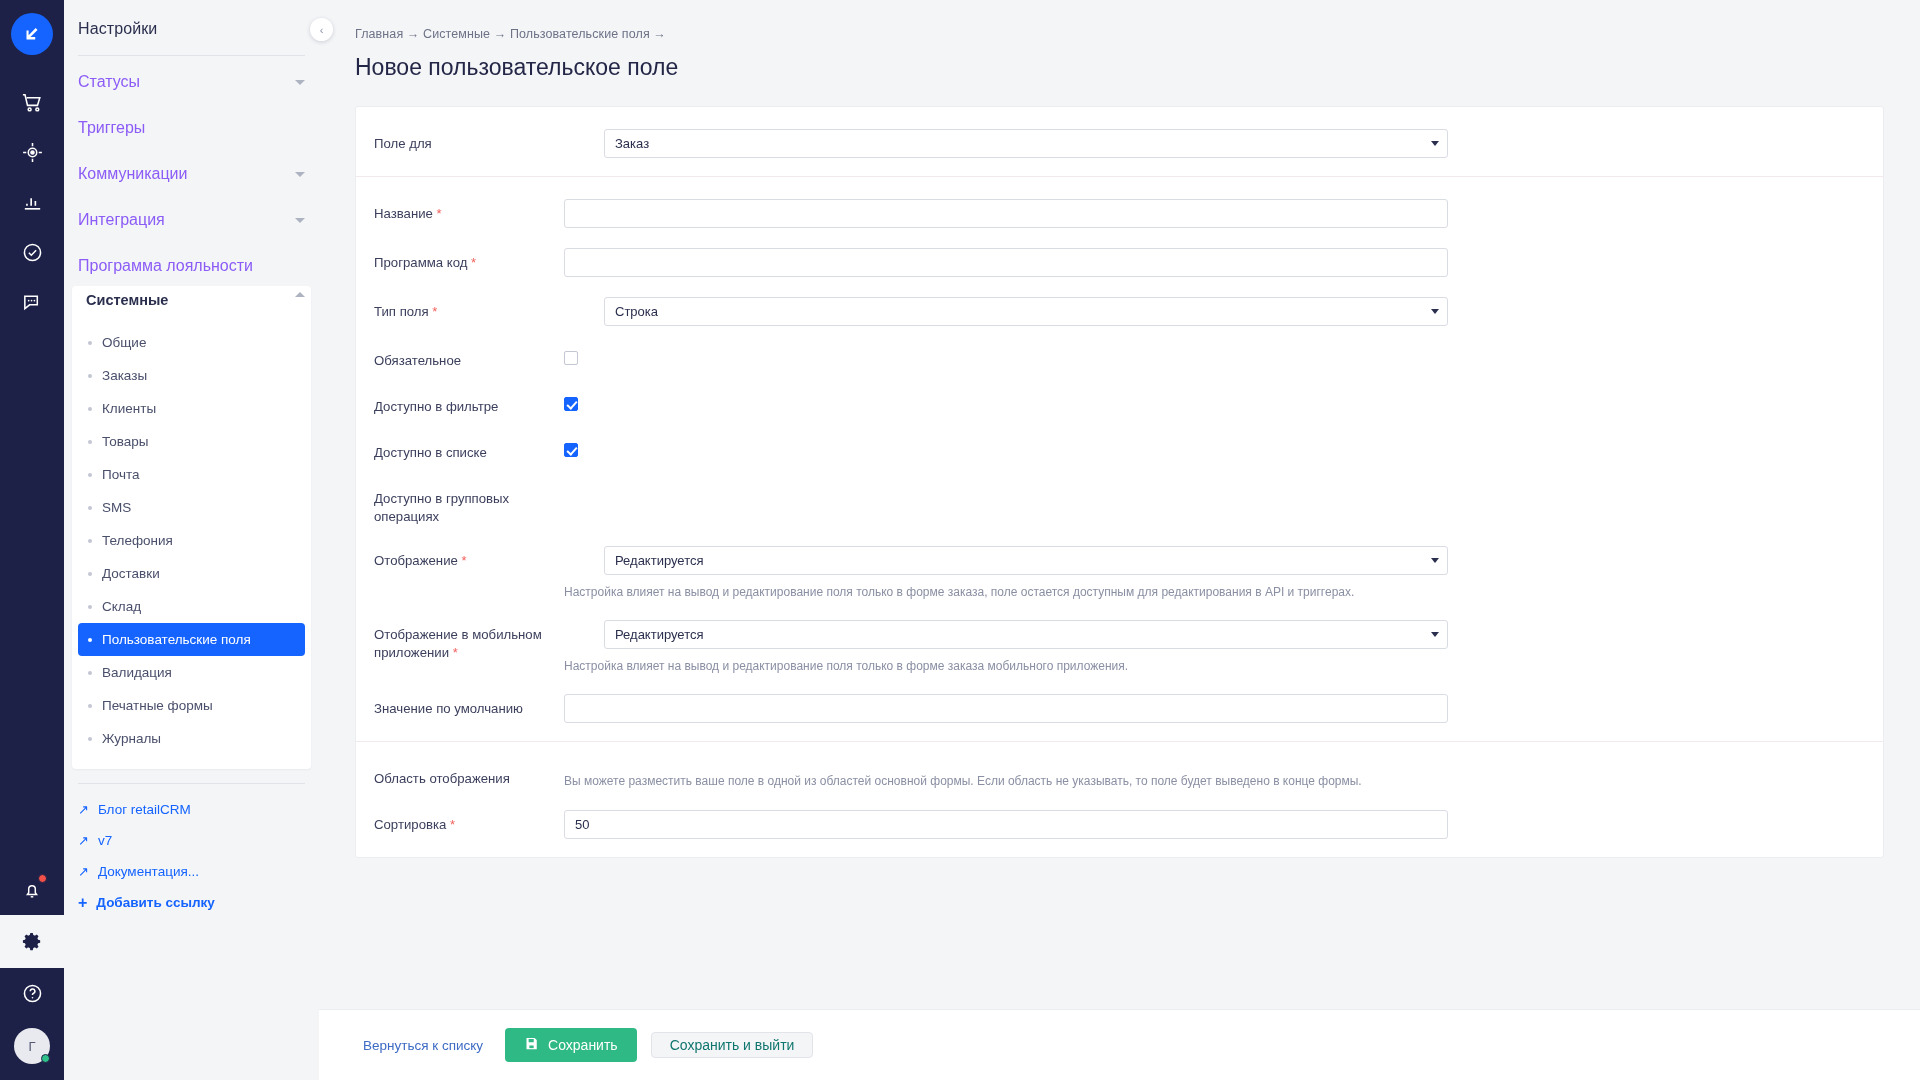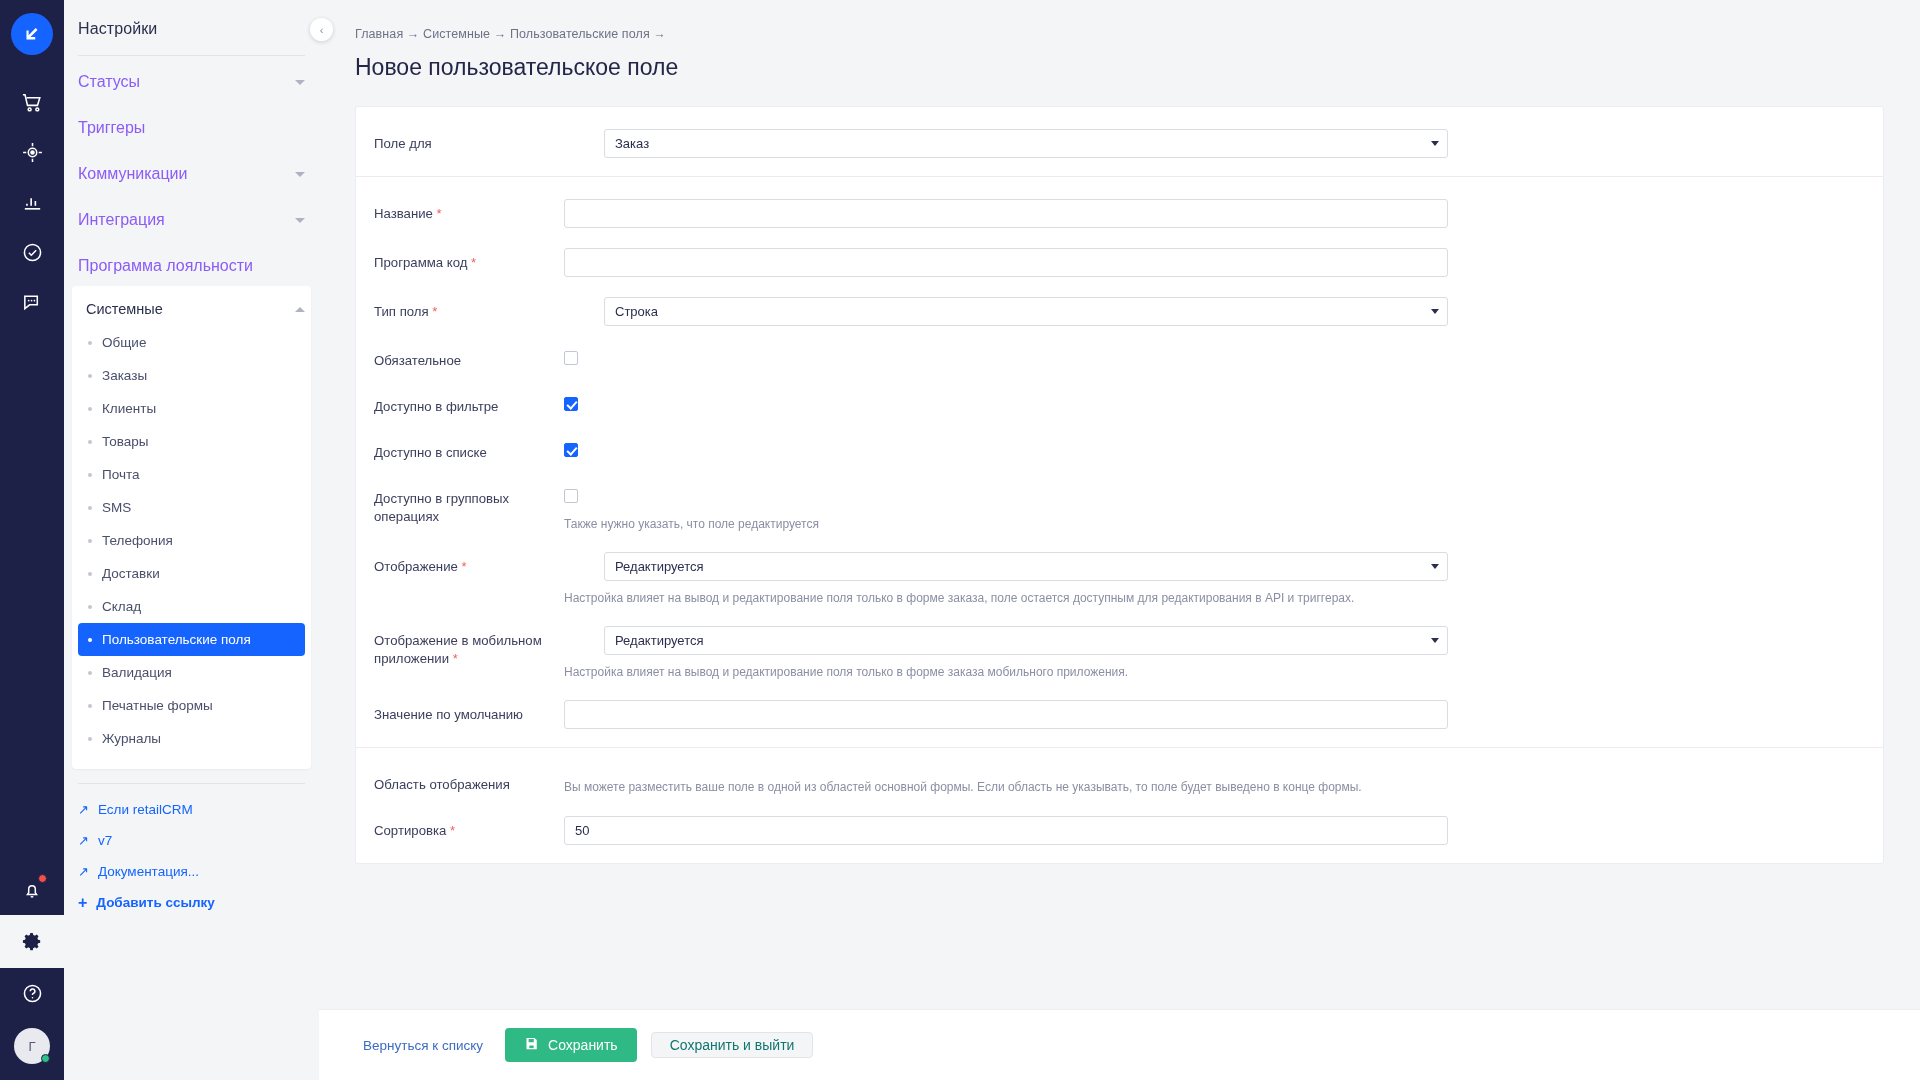--- a/index.html
+++ b/index.html
@@ -75,23 +75,23 @@
   .nav-group:first-of-type { margin-top: 8px; }
   .caret { width: 0; height: 0; border-left: 5px solid transparent; border-right: 5px solid transparent; }
   .caret-down { border-top: 5px solid #aeb3c2; }
   .caret-up { border-bottom: 5px solid #aeb3c2; }
   .nav-sub-wrap {
     background: #ffffff; border-radius: 4px;
     margin: 0 8px 0 8px; padding: 6px 0 14px 0;
     box-shadow: 0 1px 2px rgba(30,33,71,.05);
   }
   .nav-sub-head {
-    display: flex; align-items: center; justify-content: space-between;
+    display: flex; align-items: flex-start; justify-content: space-between;
     padding: 0 6px 0 6px; height: 34px;
-    font-size: 14.5px; color: #2b2f4e; cursor: pointer;
+    font-size: 14.5px; color: #2b2f4e; cursor: pointer; font-weight: bold;
   }
   .nav-sub {
     display: flex; align-items: center; gap: 10px;
     height: 33px; margin: 0 6px; padding: 0 10px;
     font-size: 13.5px; color: #4a4f6b; cursor: pointer;
     border-radius: 4px;
   }
   .nav-sub .bullet { width: 4px; height: 4px; border-radius: 50%; background: #c3c7d4; flex: 0 0 4px; }
   .nav-sub.active { background: #1564ff; color: #ffffff; }
   .nav-sub.active .bullet { background: #ffffff; }
@@ -345,21 +345,21 @@
       <div class="nav-sub">
           <span class="bullet"></span>
           <span>Журналы</span>
         </div>
     </div>
 
     <div class="nav-links">
       <div class="sep"></div>
       <div class="nav-link">
         <span class="arr">↗</span>
-        <span>Если retailCRM</span>
+        <span>Блог retailCRM</span>
       </div>
       <div class="nav-link">
         <span class="arr">↗</span>
         <span>v7</span>
       </div>
       <div class="nav-link">
         <span class="arr">↗</span>
         <span>Документация...</span>
       </div>
       <div class="nav-link bold">
@@ -431,24 +431,20 @@
 
         <div class="row">
           <div class="lbl">Доступно в списке</div>
           <div class="fld">
             <span class="cb on"></span>
           </div>
         </div>
 
         <div class="row">
           <div class="lbl">Доступно в групповых операциях</div>
-          <div class="fld">
-            <span class="cb"></span>
-            <div class="hint">Также нужно указать, что поле редактируется</div>
-          </div>
         </div>
 
         <div class="row">
           <div class="lbl"><span>Отображение</span> <span class="req">*</span></div>
           <div class="fld">
             <div class="sel">
               <div class="inp">Редактируется</div>
               <span class="arrow"></span>
             </div>
             <div class="hint">Настройка влияет на вывод и редактирование поля только в форме заказа, поле остается доступным для редактирования в API и триггерах.</div>

